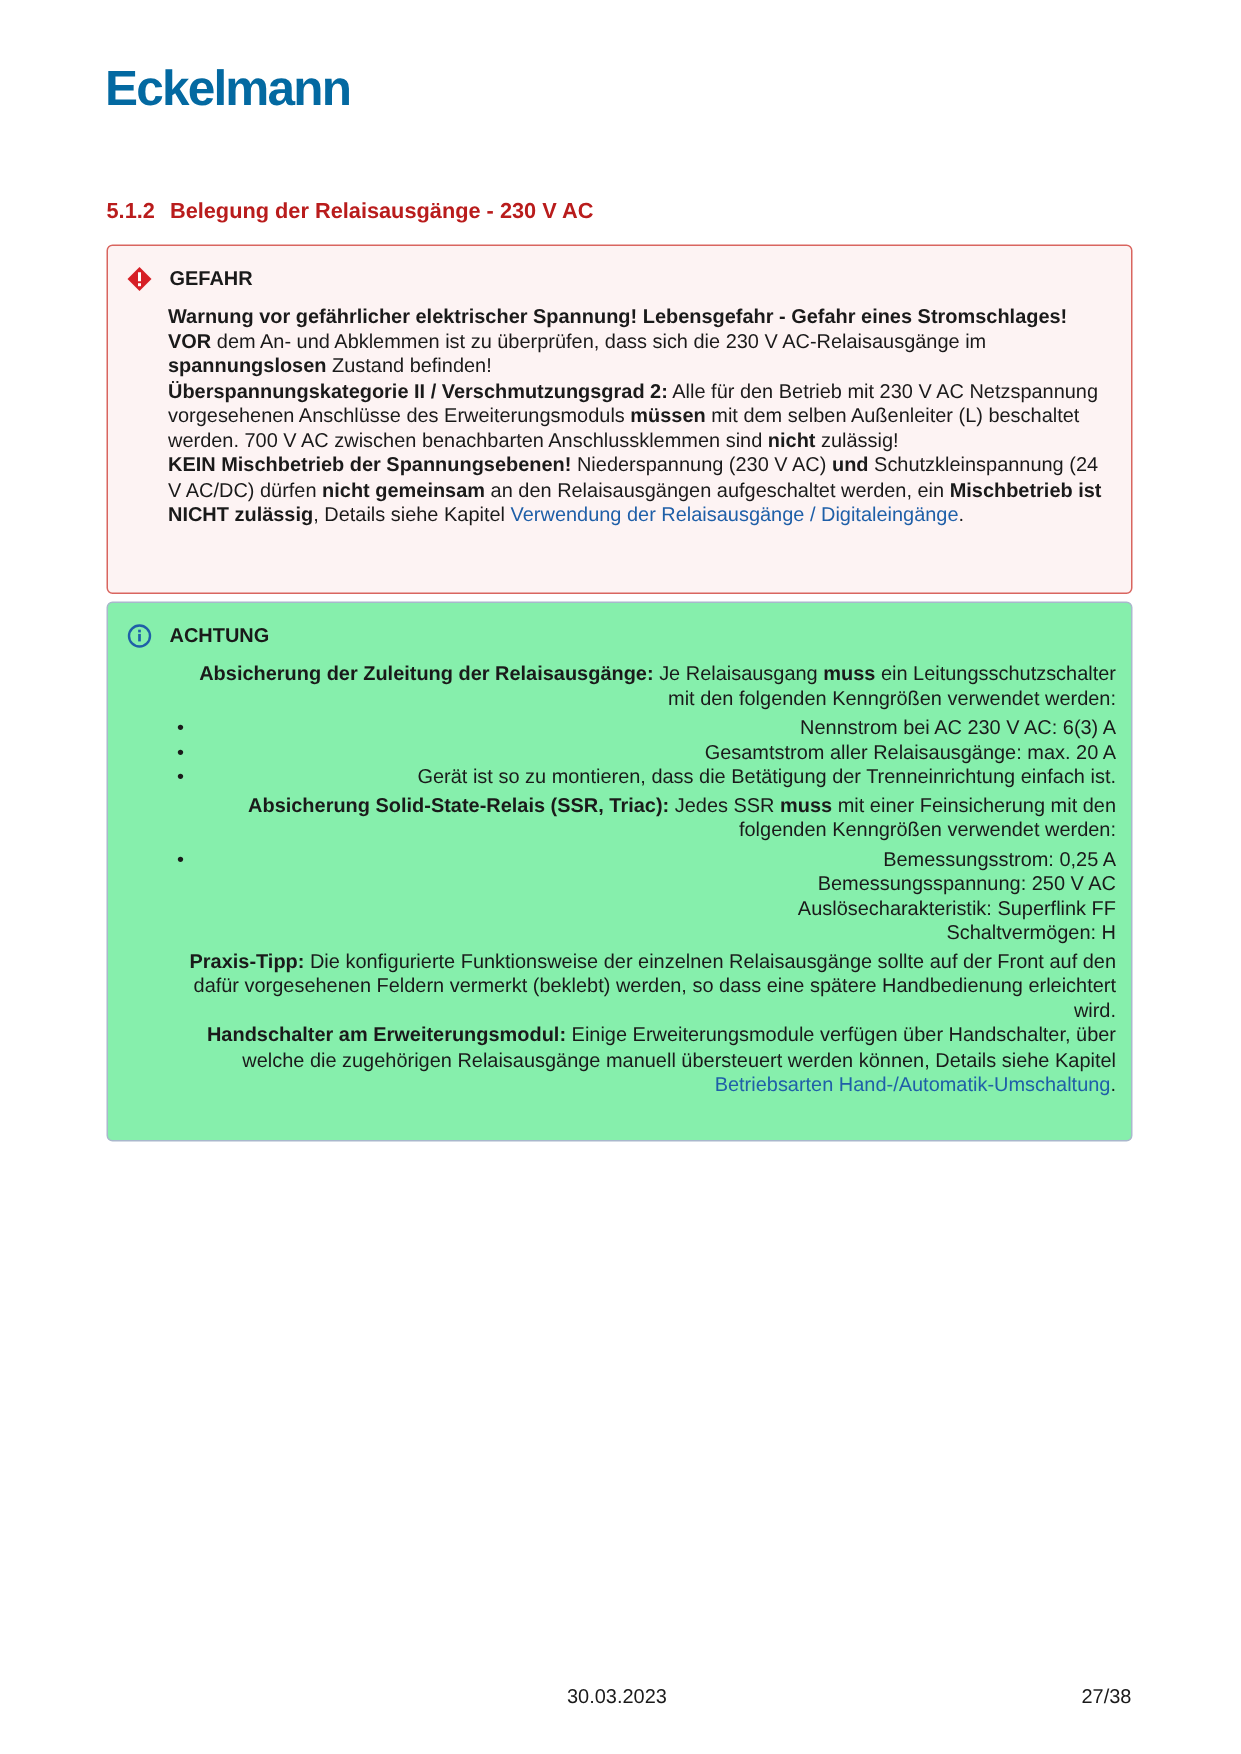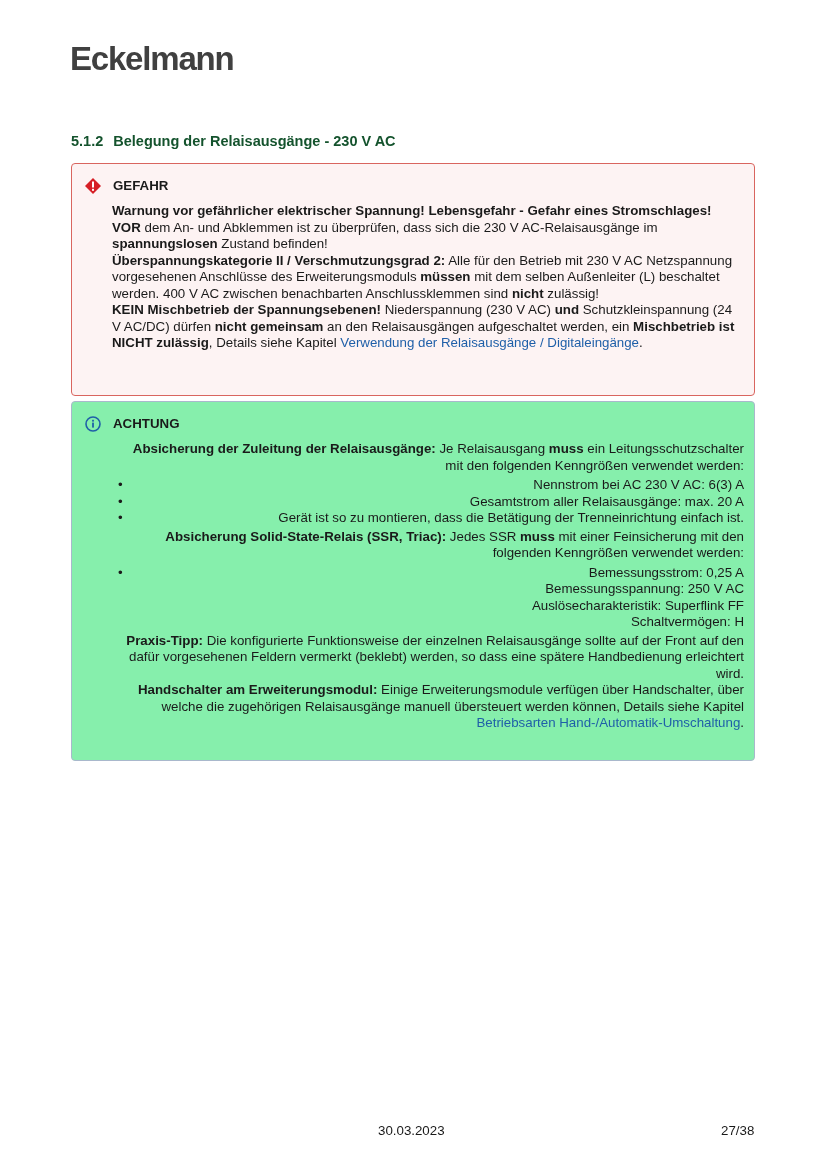--- a/index.html
+++ b/index.html
@@ -3,25 +3,25 @@
   <meta charset="utf-8">
   <style>
     html, body { margin: 0; padding: 0; background: #ffffff; }
     body {
       width: 827px; height: 1169px; position: relative; overflow: hidden;
       font-family: "Liberation Sans", sans-serif; color: #1a1a1a;
     }
     .logo {
       position: absolute; left: 70px; top: 40px;
       font-family: "Liberation Sans", sans-serif; font-weight: 700;
-      font-size: 33px; letter-spacing: -1.2px; color: #404040;
+      font-size: 33px; letter-spacing: -1.2px; color: #0369a1;
     }
     .section-title {
       position: absolute; left: 71px; top: 133px;
-      font-size: 14.5px; font-weight: 700; color: #14532d;
+      font-size: 14.5px; font-weight: 700; color: #b91c1c;
     }
     .section-title .num { margin-right: 6px; }
     .box {
       position: absolute; left: 71px; width: 684px;
       border-radius: 4px; box-sizing: border-box;
       font-size: 13.3px; line-height: 16.5px;
     }
     .box.danger {
       top: 163px; height: 233px;
       background: #fdf3f3; border: 1.5px solid #d9655f;
@@ -71,21 +71,21 @@
         <polygon points="9,1 17,9 9,17 1,9" fill="#d61f26"></polygon>
         <rect x="8" y="4.5" width="2" height="6" fill="#ffffff"></rect>
         <rect x="8" y="11.8" width="2" height="2" fill="#ffffff"></rect>
       </svg>
     </span>
     <span class="label">GEFAHR</span>
   </div>
   <div class="box-body">
     <p><b>Warnung vor gefährlicher elektrischer Spannung! Lebensgefahr - Gefahr eines Stromschlages!</b></p>
     <p><b>VOR</b><span> dem An- und Abklemmen ist zu überprüfen, dass sich die 230 V AC-Relaisausgänge im </span><b>spannungslosen</b><span> Zustand befinden!</span></p>
-    <p><b>Überspannungskategorie II / Verschmutzungsgrad 2:</b><span> Alle für den Betrieb mit 230 V AC Netzspannung vorgesehenen Anschlüsse des Erweiterungsmoduls </span><b>müssen</b><span> mit dem selben Außenleiter (L) beschaltet werden. 400 V AC zwischen benachbarten Anschlussklemmen sind </span><b>nicht</b><span> zulässig!</span></p>
+    <p><b>Überspannungskategorie II / Verschmutzungsgrad 2:</b><span> Alle für den Betrieb mit 230 V AC Netzspannung vorgesehenen Anschlüsse des Erweiterungsmoduls </span><b>müssen</b><span> mit dem selben Außenleiter (L) beschaltet werden. 700 V AC zwischen benachbarten Anschlussklemmen sind </span><b>nicht</b><span> zulässig!</span></p>
     <p><b>KEIN Mischbetrieb der Spannungsebenen!</b><span> Niederspannung (230 V AC) </span><b>und</b><span> Schutzkleinspannung (24 V AC/DC) dürfen </span><b>nicht gemeinsam</b><span> an den Relaisausgängen aufgeschaltet werden, ein </span><b>Mischbetrieb ist NICHT zulässig</b><span>, Details siehe Kapitel </span><a class="link" href="#">Verwendung der Relaisausgänge / Digitaleingänge</a><span>.</span></p>
   </div>
 </div>
 
 <div class="box notice">
   <div class="box-head">
     <span class="icon">
       <svg width="18" height="18" viewBox="0 0 18 18">
         <circle cx="9" cy="9" r="7" fill="none" stroke="#1f5fa8" stroke-width="1.6"></circle>
         <rect x="8.1" y="7.6" width="1.8" height="5" fill="#1f5fa8"></rect>

